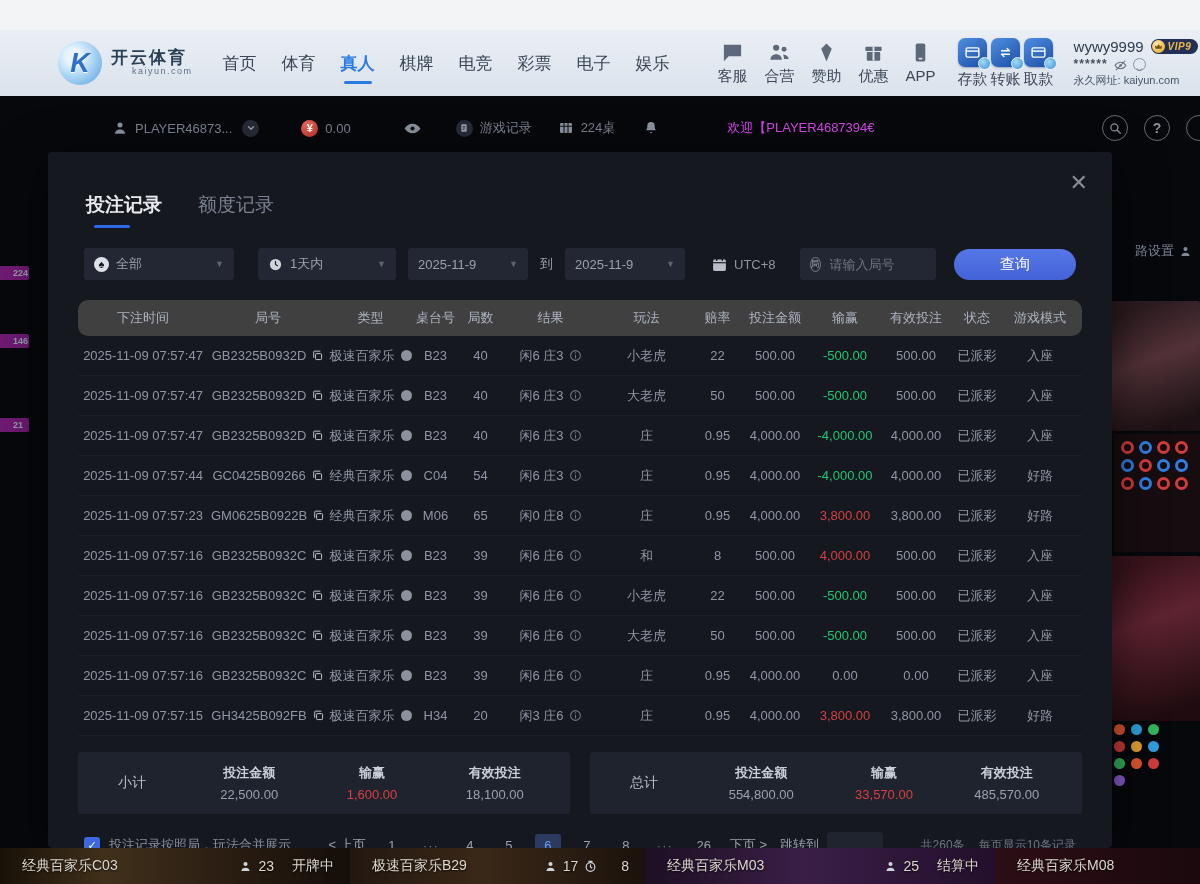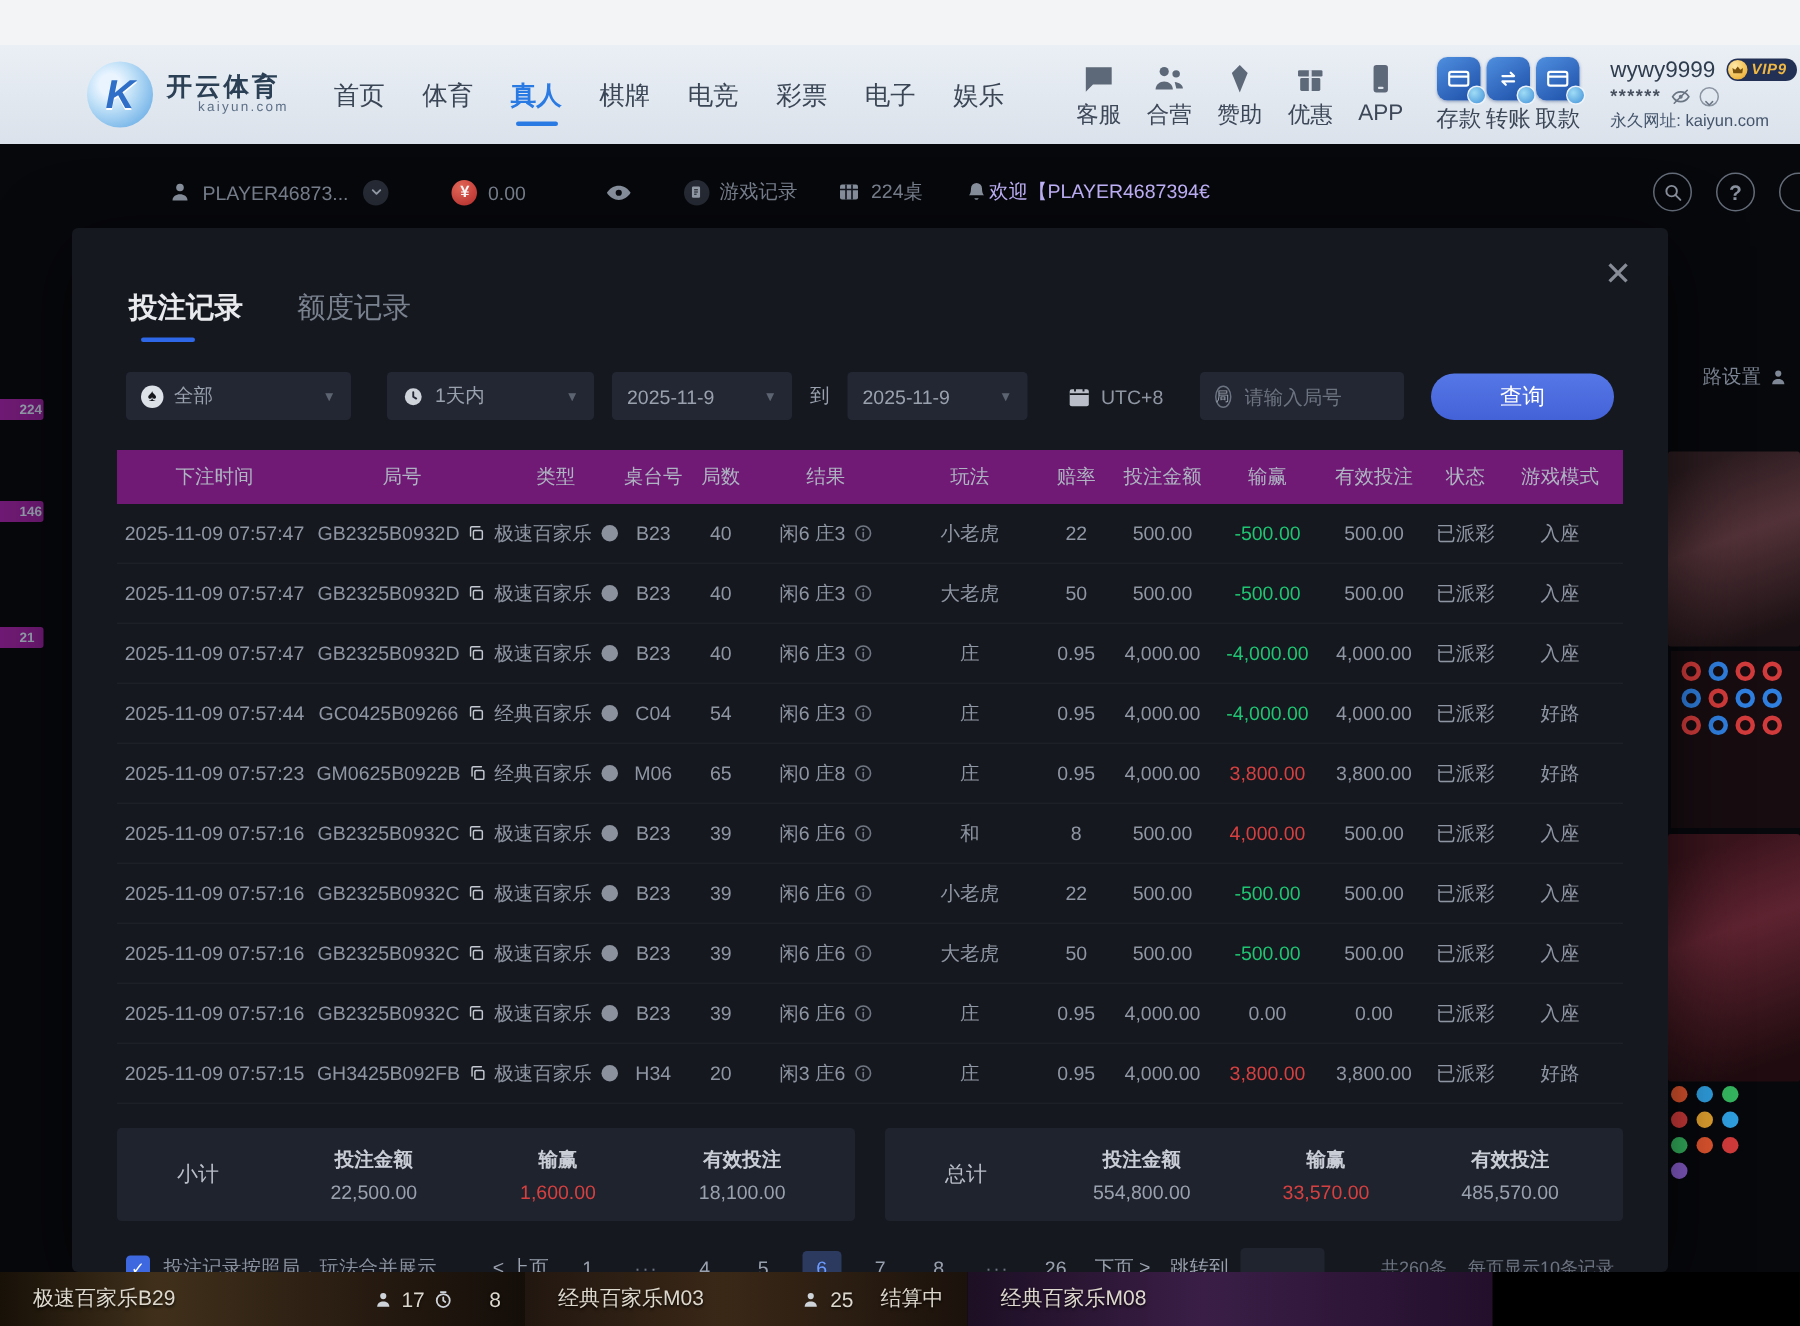--- a/index.html
+++ b/index.html
@@ -60,21 +60,21 @@
   .subheader{position:absolute;top:16px;left:0;right:0;height:32px;display:flex;align-items:center;
     color:#7a8290;font-size:13px;padding-left:112px;}
   .sh-item{display:flex;align-items:center;gap:7px;flex:none;}
   .sh-ico{width:16px;height:16px;color:#8a93a0;}
   .sh-ico svg{width:100%;height:100%;}
   .sh-circle{width:17px;height:17px;border-radius:50%;background:#262b35;color:#98a0ad;
     display:flex;align-items:center;justify-content:center;}
   .sh-circle svg{width:10px;height:10px;}
   .coin{width:17px;height:17px;border-radius:50%;background:radial-gradient(circle at 35% 30%,#e86a5a,#c22f2f);
     color:#fff;font-size:11px;font-weight:bold;display:flex;align-items:center;justify-content:center;}
-  .welcome{color:#c4b5fd;flex:none;}
+  .welcome{margin-left:68px;color:#d946ef;flex:none;}
   .sh-right{position:absolute;right:-12px;top:0;height:32px;display:flex;align-items:center;gap:16px;}
   .co{width:26px;height:26px;border-radius:50%;border:1.5px solid #646c79;color:#8a919e;
     display:flex;align-items:center;justify-content:center;box-sizing:border-box;flex:none;}
   .co svg{width:14px;height:14px;}
   .co span{font-size:14px;font-weight:bold;}
 
   
   .frag{position:absolute;}
   .left-badge{left:0;width:16px;height:14px;background:#701a75;color:#96a0ae;font-size:9px;
     display:flex;align-items:center;border-radius:0 2px 2px 0;padding-left:13px;font-weight:bold;}
@@ -117,21 +117,21 @@
     font-size:9px;display:flex;align-items:center;justify-content:center;margin-right:7px;box-sizing:border-box;}
   .search-fld input{background:transparent;border:none;outline:none;color:#9aa1ae;font-size:13px;width:95px;
     font-family:inherit;}
   .search-fld input::placeholder{color:#6d7481;}
   .query-btn{margin-left:auto;width:122px;height:31px;border-radius:16px;border:none;cursor:pointer;
     background:linear-gradient(180deg,#5577e6,#4462d8);color:#fff;font-size:15px;font-family:inherit;}
 
   
   .tbl{margin-top:20px;--cols:130px 120px 85px 45px 45px 95px 97px 45px 70px 70px 72px 50px 76px;}
   .thead{display:grid;grid-template-columns:var(--cols);height:36px;align-items:center;
-    background:#701a75;color:#aeb4c2;font-size:13px;border-radius:0;}
+    background:#404040;color:#aeb4c2;font-size:13px;border-radius:10px;}
   .th{text-align:center;white-space:nowrap;}
   .tr{display:grid;grid-template-columns:var(--cols);height:39px;align-items:center;color:#8f96a3;
     font-size:13px;border-bottom:1px solid rgba(255,255,255,.035);}
   .td{text-align:center;white-space:nowrap;display:flex;align-items:center;justify-content:center;gap:0;}
   .ic-copy{width:13px;height:13px;margin-left:5px;color:#c3c8d1;flex:none;}
   .ic-copy svg{width:100%;height:100%;display:block;}
   .ic-dot{width:11px;height:11px;border-radius:50%;background:#8b919d;margin-left:6px;flex:none;}
   .ic-info{width:13px;height:13px;margin-left:5px;color:#6f7682;flex:none;}
   .ic-info svg{width:100%;height:100%;display:block;}
   .wl-red{color:#d64040;}
@@ -812,20 +812,33 @@
         <div class="counts">
           <span>共260条</span>
           <span>每页显示10条记录</span>
         </div>
       </div>
     </div>
   </div>
 
   <div class="tiles" id="tiles">
       <div class="tile">
+        <span class="t-name">经典百家乐C03</span>
+        <span class="t-meta">
+          <span class="t-ico">
+            <svg viewBox="0 0 24 24">
+              <circle cx="12" cy="7.5" r="3.8" fill="currentColor"></circle>
+              <path d="M4.5 20.5c0-4 3.6-6.2 7.5-6.2s7.5 2.2 7.5 6.2z" fill="currentColor"></path>
+            </svg>
+          </span>
+          <span>23</span>
+        </span>
+        <span class="t-status">开牌中</span>
+      </div>
+      <div class="tile">
         <span class="t-name">极速百家乐B29</span>
         <span class="t-meta">
           <span class="t-ico">
             <svg viewBox="0 0 24 24">
               <circle cx="12" cy="7.5" r="3.8" fill="currentColor"></circle>
               <path d="M4.5 20.5c0-4 3.6-6.2 7.5-6.2s7.5 2.2 7.5 6.2z" fill="currentColor"></path>
             </svg>
           </span>
           <span>17</span>
           <span class="t-ico">

